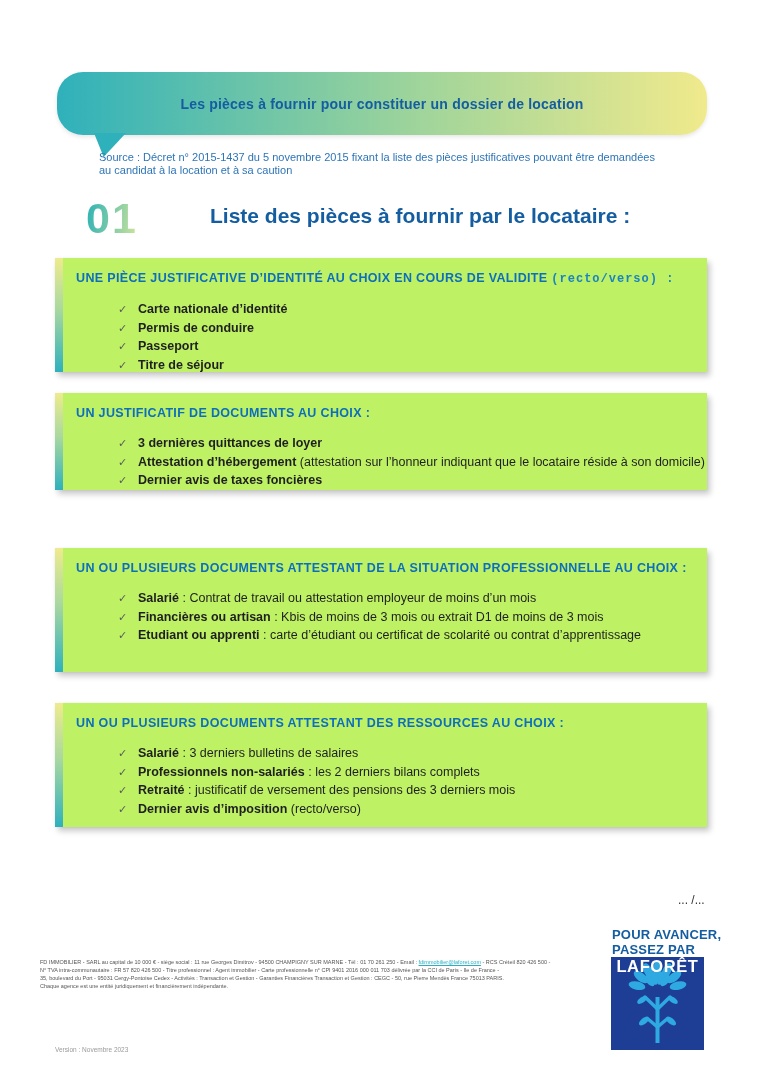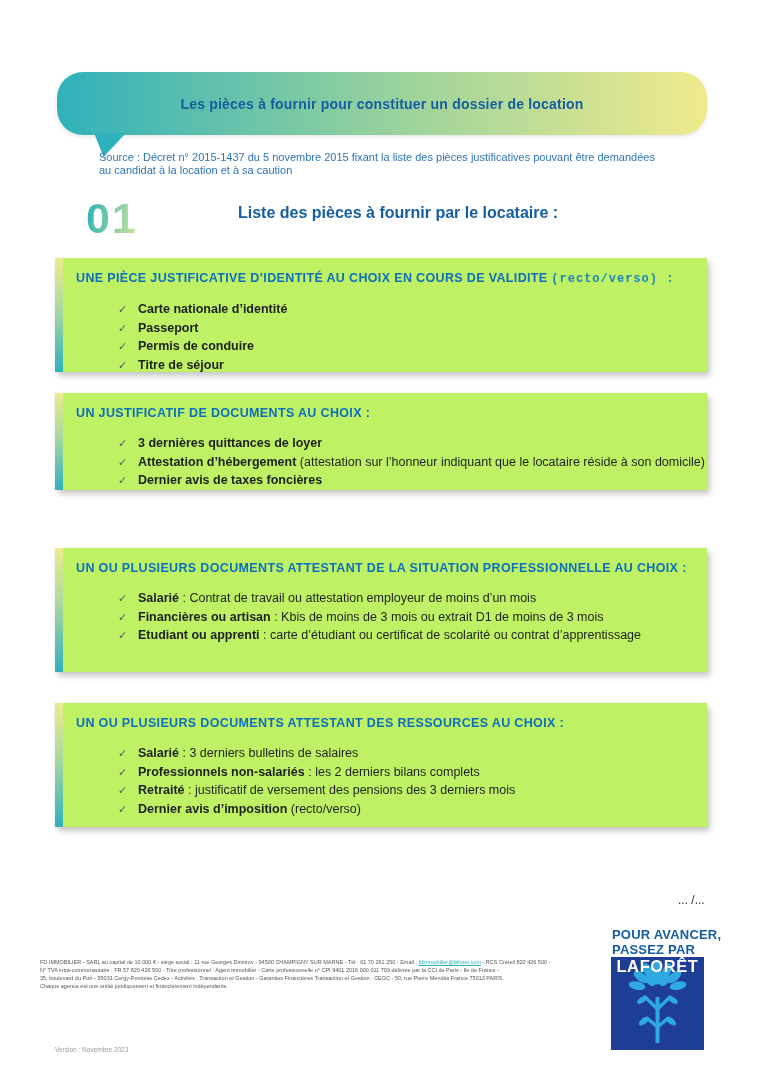--- a/index.html
+++ b/index.html
@@ -27,21 +27,21 @@
   
   .source{left:99px;top:151px;width:625px;color:#2e75b6;font-size:11px;line-height:12.5px;}
 
   
   .step-number{
     left:86px;top:186px;font-size:43px;font-weight:800;line-height:64px;
     background:linear-gradient(100deg,#35b5b4 10%,#8ed0a4 60%,#cde59c 95%);
     -webkit-background-clip:text;background-clip:text;color:transparent;
     letter-spacing:2px;
   }
-  .step-title{left:210px;top:204px;font-size:16px;font-weight:700;color:#145da0;white-space:nowrap;margin-left:28px;}
+  .step-title{left:210px;top:204px;font-size:21px;font-weight:700;color:#145da0;white-space:nowrap;}
 
   
   .card{
     position:absolute;left:55px;width:652px;background:#bef264;
     box-shadow:3px 4px 6px rgba(0,0,0,.22), 0 0 2px rgba(0,0,0,.06);
   }
   .bar{
     position:absolute;left:0;top:0;bottom:0;width:8px;
     background:linear-gradient(180deg,#eeeb8d 0%,#a9d89f 45%,#2fb0bd 100%);
   }
@@ -90,22 +90,22 @@
 <div class="abs step-number">01</div>
 <div class="abs step-title">Liste des pièces à fournir par le locataire :</div>
 
 <section class="card" style="top:258px;height:114px;">
   <div class="bar"></div>
   <h2>
     <span>UNE PIÈCE JUSTIFICATIVE D’IDENTITÉ AU CHOIX EN COURS DE VALIDITE </span><span class="mono">(recto/verso) :</span>
   </h2>
   <ul>
     <li><span class="chk">✓</span><span class="b">Carte nationale d’identité</span><span></span></li>
+    <li><span class="chk">✓</span><span class="b">Permis de conduire</span><span></span></li>
     <li><span class="chk">✓</span><span class="b">Passeport</span><span></span></li>
-    <li><span class="chk">✓</span><span class="b">Permis de conduire</span><span></span></li>
     <li><span class="chk">✓</span><span class="b">Titre de séjour</span><span></span></li>
   </ul>
 </section>
 
 <section class="card" style="top:393px;height:97px;">
   <div class="bar"></div>
   <h2>
     <span>UN JUSTIFICATIF DE DOCUMENTS AU CHOIX :</span>
   </h2>
   <ul>

